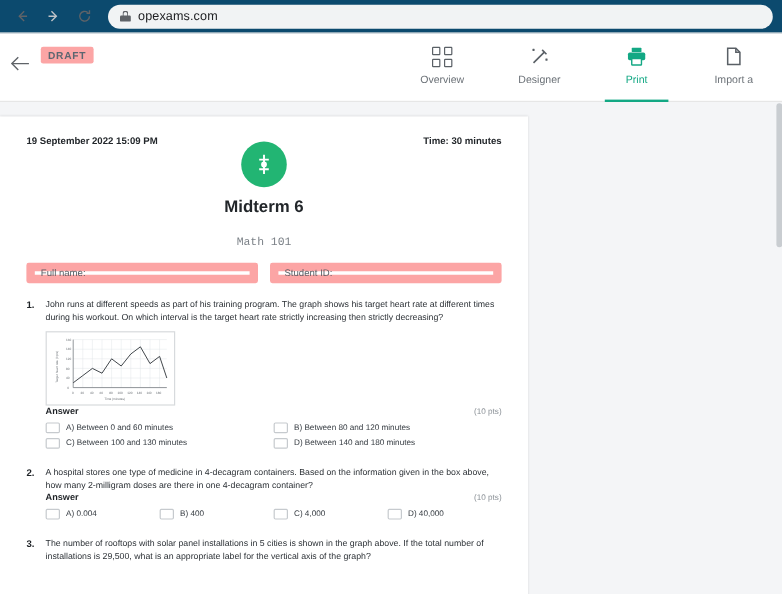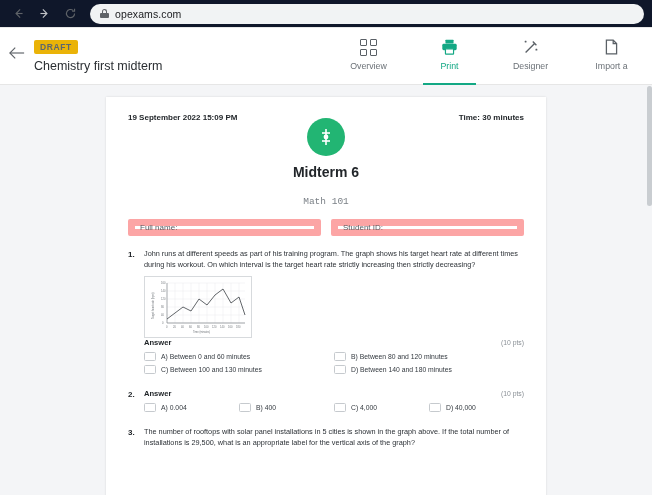--- a/index.html
+++ b/index.html
@@ -7,21 +7,21 @@
     margin: 0; padding: 0;
     width: 652px; height: 496px;
     overflow: hidden;
     background: #ffffff;
     font-family: "Liberation Sans", sans-serif;
   }
 
   
   .browser-bar {
     height: 28px;
-    background: #0f172a;
+    background: #0c4a6e;
     display: flex;
     align-items: center;
     padding: 0 8px;
     gap: 6px;
     border-bottom: 1px solid #e8e8e8;
   }
   .nav-btn {
     width: 20px; height: 20px;
     display: flex; align-items: center; justify-content: center;
     color: #5f6368;
@@ -76,21 +76,21 @@
   .back-arrow {
     width: 34px;
     padding-top: 18px;
     text-align: center;
     color: #5f6368;
     font-size: 15px;
   }
   .title-block { padding-top: 8px; }
   .draft-badge {
     display: inline-block;
-    background: #eab308;
+    background: #fca5a5;
     color: #5c6670;
     font-size: 8.5px;
     font-weight: bold;
     letter-spacing: 0.6px;
     padding: 2px 6px;
     border-radius: 2px;
   }
   .exam-title {
     font-size: 12.5px;
     color: #2b2f33;
@@ -136,21 +136,20 @@
   
   .grid-icon { display: grid; grid-template-columns: 7px 7px; grid-template-rows: 7px 7px; gap: 3px; }
   .grid-icon i { display: block; border: 1.6px solid currentColor; border-radius: 1px; }
 
   
   .canvas {
     background: #f4f5f7;
     height: calc(496px - 28px - 58px);
     overflow: hidden;
     display: flex;
-    justify-content: center;
   }
   .paper {
     width: 440px;
     background: #ffffff;
     margin-top: 12px;
     padding: 16px 22px 10px 22px;
     box-shadow: 0 0 2px rgba(0,0,0,0.12);
     height: 100%;
   }
 
@@ -291,57 +290,56 @@
 
 <div class="app-header">
   <div class="back-arrow">
     <svg width="16" height="14" viewBox="0 0 18 14" fill="none" stroke="currentColor" stroke-width="1.3">
         <path d="M7 1 L1 7 L7 13"></path>
         <path d="M1 7 H17"></path>
       </svg>
   </div>
   <div class="title-block">
     <span class="draft-badge">DRAFT</span>
-    <div class="exam-title">Chemistry first midterm</div>
   </div>
 
   <div class="header-tabs">
     <div class="header-tab">
       <div class="tab-icon">
         <span class="grid-icon">
             <i></i>
             <i></i>
             <i></i>
             <i></i>
           </span>
       </div>
       <span class="tab-label">Overview</span>
     </div>
 
-    <div class="header-tab active">
-      <div class="tab-icon">
-        <svg width="19" height="18" viewBox="0 0 20 20" fill="currentColor">
-          <rect x="5.5" y="2" width="9" height="4" rx="0.6"></rect>
-          <rect x="2" y="6.5" width="16" height="7" rx="1.6"></rect>
-          <rect x="5.5" y="12" width="9" height="6" rx="0.6" fill="#ffffff" stroke="currentColor" stroke-width="1.3"></rect>
-        </svg>
-      </div>
-      <span class="tab-label">Print</span>
-    </div>
-
     <div class="header-tab">
       <div class="tab-icon">
         <svg width="18" height="18" viewBox="0 0 20 20" fill="none" stroke="currentColor" stroke-width="1.5">
           <path d="M4 16 L14 6"></path>
             <path d="M12 4 L16 8"></path>
           <path d="M3 4 L5 4 M4 3 L4 5"></path>
           <path d="M15 13 L17 13 M16 12 L16 14"></path>
         </svg>
       </div>
       <span class="tab-label">Designer</span>
+    </div>
+
+    <div class="header-tab active">
+      <div class="tab-icon">
+        <svg width="19" height="18" viewBox="0 0 20 20" fill="currentColor">
+          <rect x="5.5" y="2" width="9" height="4" rx="0.6"></rect>
+          <rect x="2" y="6.5" width="16" height="7" rx="1.6"></rect>
+          <rect x="5.5" y="12" width="9" height="6" rx="0.6" fill="#ffffff" stroke="currentColor" stroke-width="1.3"></rect>
+        </svg>
+      </div>
+      <span class="tab-label">Print</span>
     </div>
 
     <div class="header-tab">
       <div class="tab-icon">
         <svg width="17" height="18" viewBox="0 0 20 20" fill="none" stroke="currentColor" stroke-width="1.5">
           <path d="M4 2 H12 L16 6 V18 H4 Z"></path>
             <path d="M12 2 V6 H16"></path>
         </svg>
       </div>
       <span class="tab-label">Import a</span>
@@ -448,20 +446,21 @@
             <span class="opt-box"></span>
             <span class="opt-text">D) Between 140 and 180 minutes</span>
           </div>
         </div>
       </div>
     </div>
 
     <div class="question">
       <div class="q-num">2.</div>
       <div class="q-body">
+        <div class="q-text">A hospital stores one type of medicine in 4-decagram containers. Based on the information given in the box above, how many 2-milligram doses are there in one 4-decagram container?</div>
 
         <div class="answer-head">
           <span class="answer-label">Answer</span>
           <span class="pts">(10 pts)</span>
         </div>
 
         <div class="options">
           <div class="option quarter">
             <span class="opt-box"></span>
             <span class="opt-text">A) 0.004</span>

